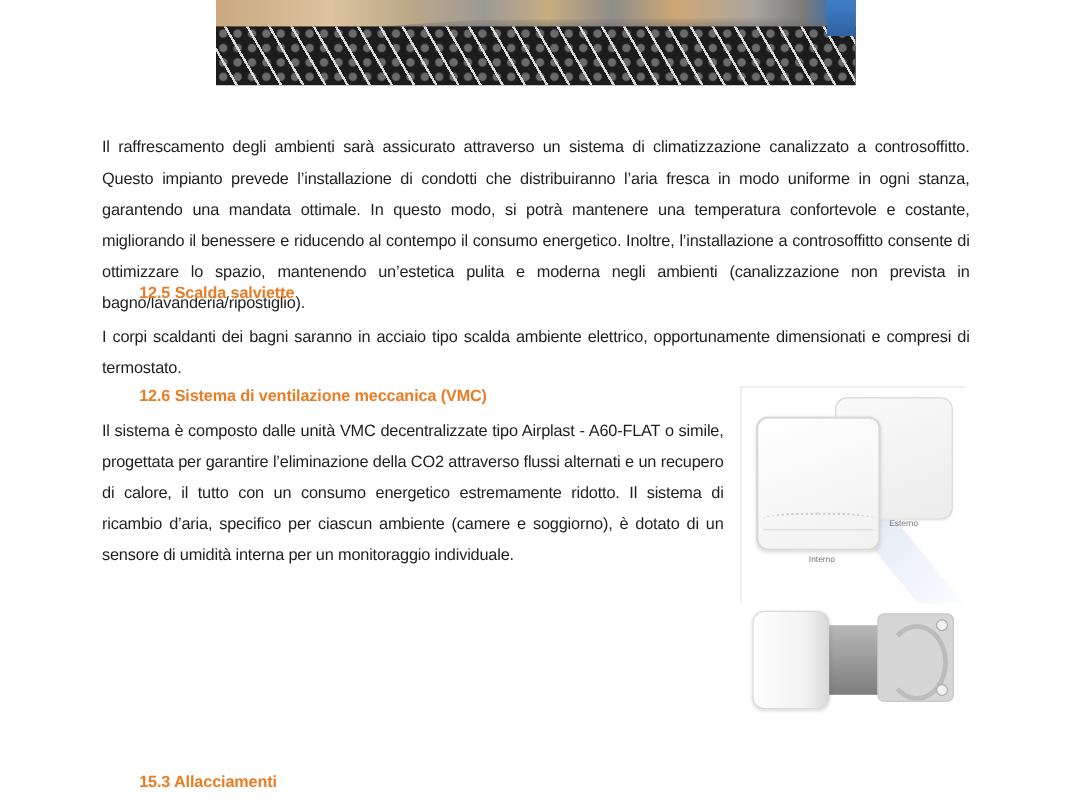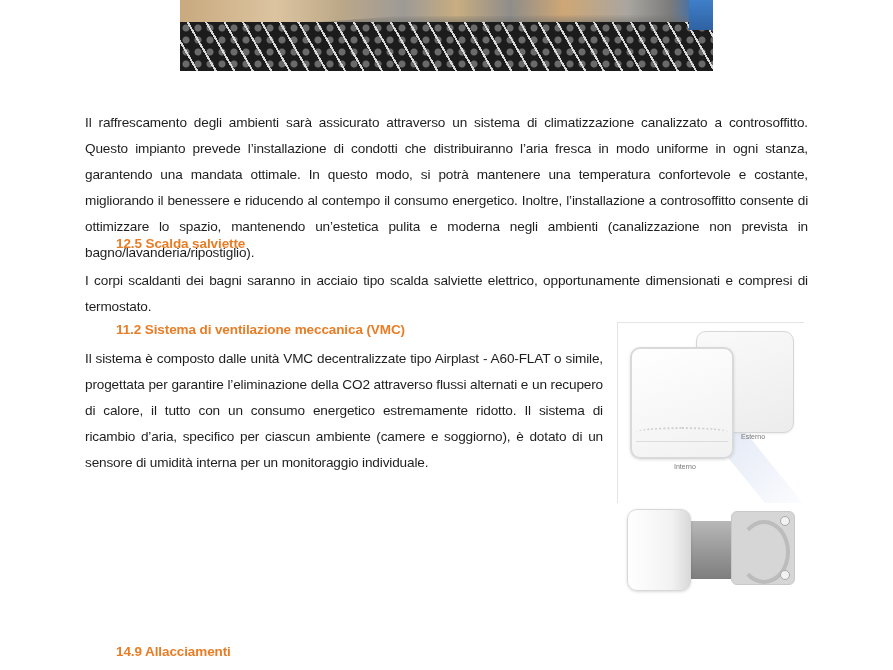--- a/index.html
+++ b/index.html
@@ -125,23 +125,23 @@
   <div class="photo-top">
     <div class="wood"></div>
     <div class="wood-edge"></div>
     <div class="grid"></div>
     <div class="blue"></div>
   </div>
 
   <p class="para" style="top:110px;">Il raffrescamento degli ambienti sarà assicurato attraverso un sistema di climatizzazione canalizzato a controsoffitto. Questo impianto prevede l’installazione di condotti che distribuiranno l’aria fresca in modo uniforme in ogni stanza, garantendo una mandata ottimale. In questo modo, si potrà mantenere una temperatura confortevole e costante, migliorando il benessere e riducendo al contempo il consumo energetico. Inoltre, l’installazione a controsoffitto consente di ottimizzare lo spazio, mantenendo un’estetica pulita e moderna negli ambienti (canalizzazione non prevista in bagno/lavanderia/ripostiglio).</p>
 
   <h2 class="h2" style="top:236px;">12.5 Scalda salviette</h2>
-  <p class="para" style="top:268px;">I corpi scaldanti dei bagni saranno in acciaio tipo scalda salviette elettrico, opportunamente dimensionati e compresi di termostato.</p>
+  <p class="para" style="top:268px;">I corpi scaldanti dei bagni saranno in acciaio tipo scalda ambiente elettrico, opportunamente dimensionati e compresi di termostato.</p>
 
-  <h2 class="h2" style="top:322px;">11.2 Sistema di ventilazione meccanica (VMC)</h2>
+  <h2 class="h2" style="top:322px;">12.6 Sistema di ventilazione meccanica (VMC)</h2>
   <p class="para narrow" style="top:346px;">Il sistema è composto dalle unità VMC decentralizzate tipo Airplast - A60-FLAT o simile, progettata per garantire l’eliminazione della CO2 attraverso flussi alternati e un recupero di calore, il tutto con un consumo energetico estremamente ridotto. Il sistema di ricambio d’aria, specifico per ciascun ambiente (camere e soggiorno), è dotato di un sensore di umidità interna per un monitoraggio individuale.</p>
 
   <div class="vmc-figure">
     <div class="panel-back"></div>
     <div class="beam"></div>
     <div class="panel-front">
       <div class="wave"></div>
       <div class="strip"></div>
     </div>
     <span class="label est">Esterno</span>
@@ -151,15 +151,15 @@
   <div class="vmc-unit">
     <div class="tube"></div>
     <div class="plate">
       <div class="ring"></div>
       <div class="screw" style="left:48px; top:4px;"></div>
       <div class="screw" style="left:48px; top:58px;"></div>
     </div>
     <div class="cover"></div>
   </div>
 
-  <h2 class="h2" style="top:644px;">14.9 Allacciamenti</h2>
+  <h2 class="h2" style="top:644px;">15.3 Allacciamenti</h2>
 
 </div>
 
 </body></html>

